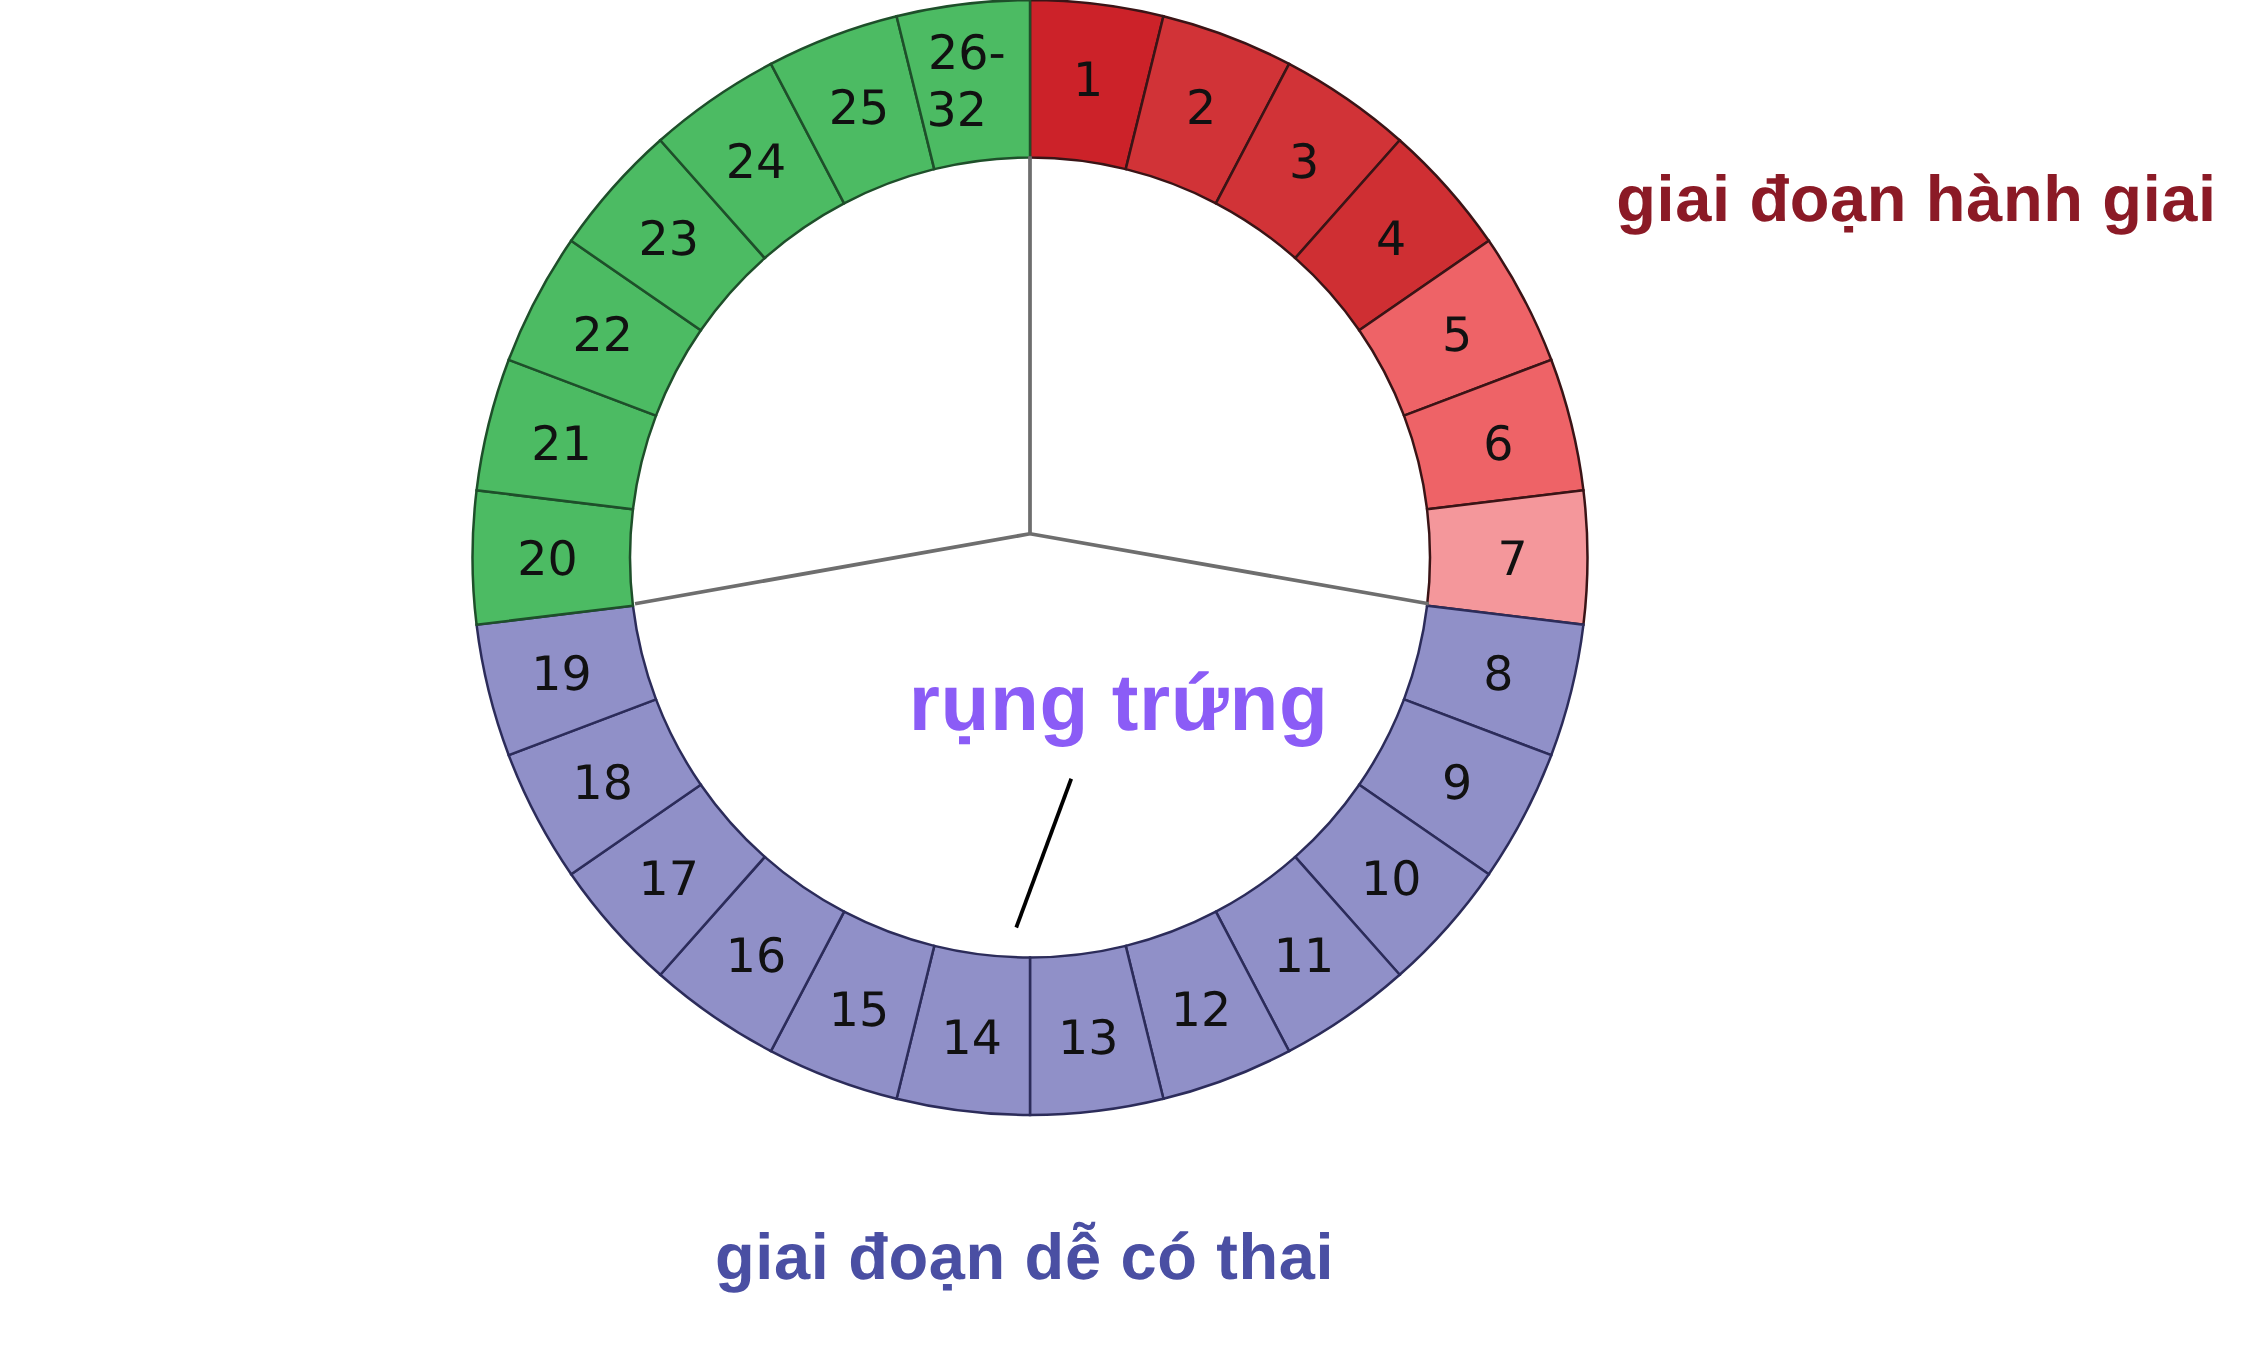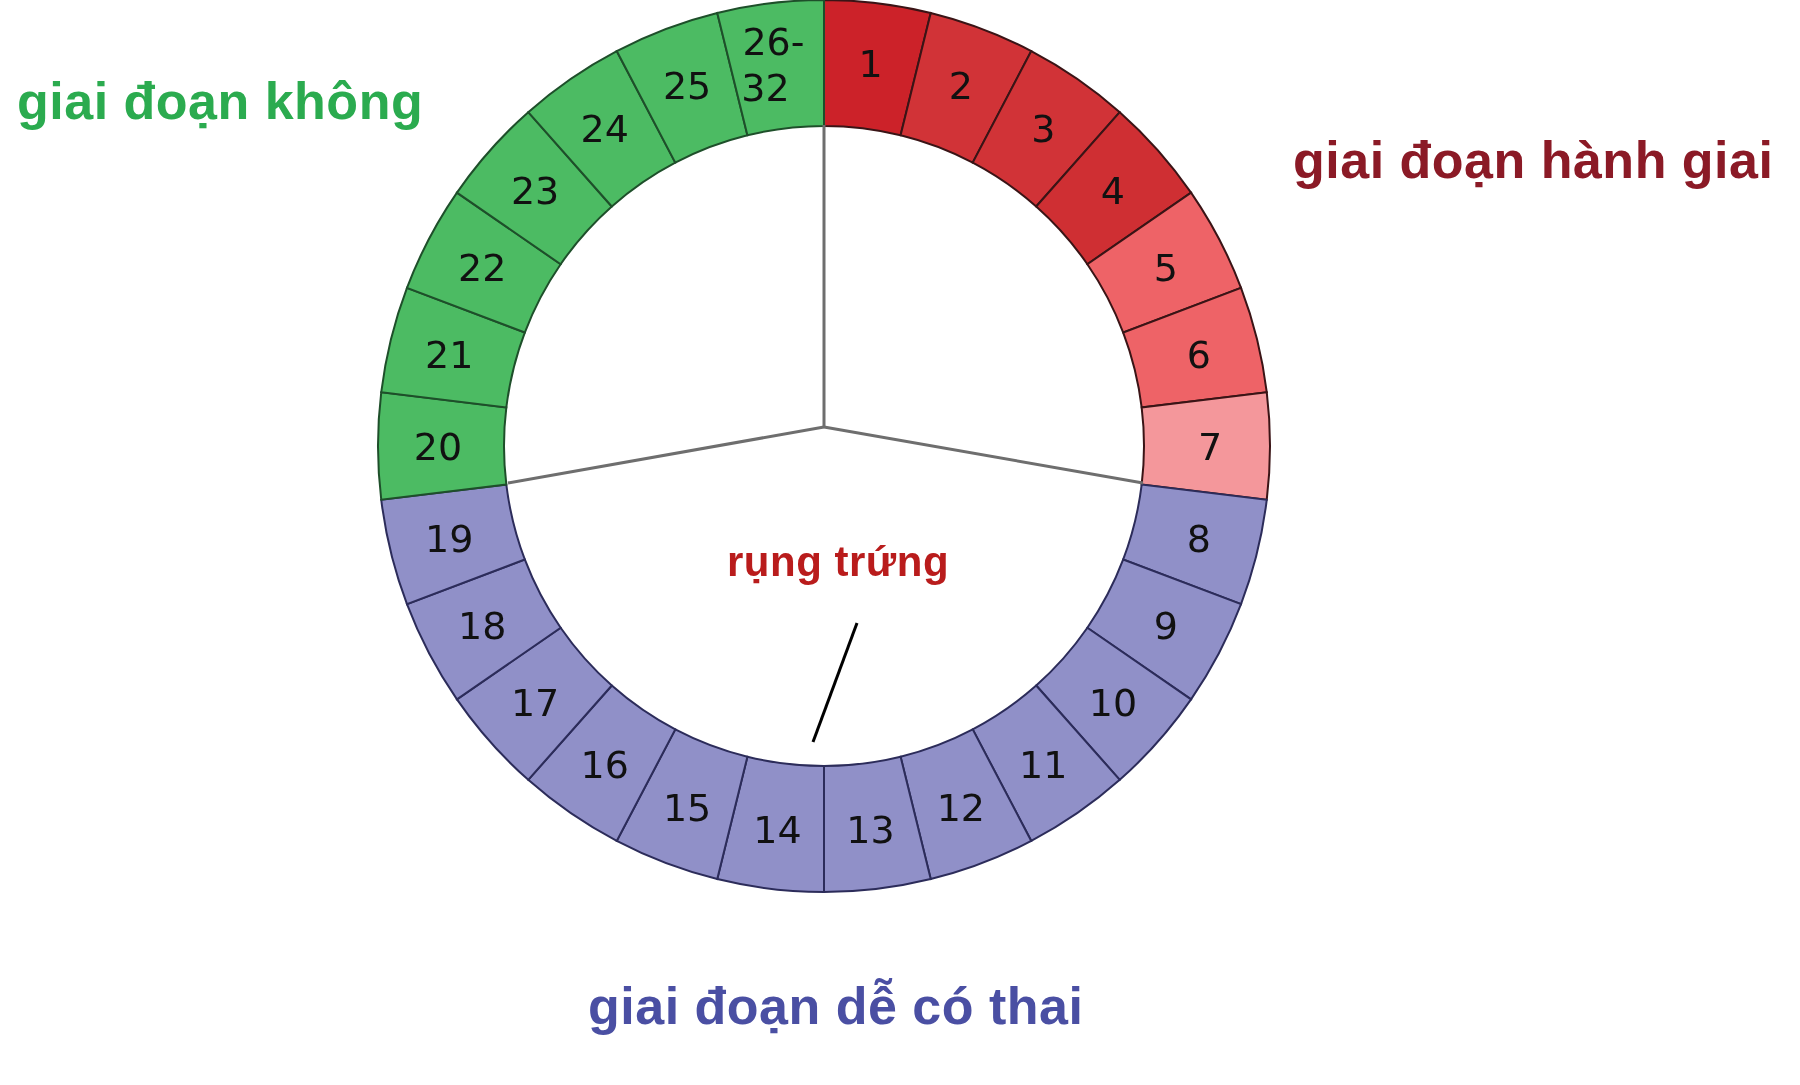--- a/index.html
+++ b/index.html
@@ -82,20 +82,19 @@
       <text class="seg-num" text-anchor="middle" x="449.21645847354387" y="367.6241535850029">21</text>
       <text class="seg-num" text-anchor="middle" x="482.2139740978609" y="280.61685559110555">22</text>
       <text class="seg-num" text-anchor="middle" x="535.0748512059547" y="204.03465391905328">23</text>
       <text class="seg-num" text-anchor="middle" x="604.7270077617738" y="142.32822776504867">24</text>
       <text class="seg-num" text-anchor="middle" x="687.1225136015811" y="99.0837303234299">25</text>
       <text class="seg-num" text-anchor="middle" x="773.4728414214451" y="58.814374598151176"><tspan x="773.4728414214451" dy="-4">26-</tspan><tspan x="765.4728414214451" dy="46">32</tspan></text>
     </g>
 </svg>
 
 <div class="phase-label" style="left:17px; top:69px; color:#2bab4f;">
-  <div>giai đoạn không</div>
 </div>
 
 <div class="phase-label" style="left:1293px; top:128px; color:#8b1a26;">giai đoạn hành giai</div>
 
-<div class="phase-label" style="left:727px; top:530px; color:#b91c1c; font-size:42px;">rụng trứng</div>
+<div class="phase-label" style="left:727px; top:530px; color:#8b5cf6; font-size:64px;">rụng trứng</div>
 
-<div class="phase-label" style="left:588px; top:974px; color:#4a4fa3;">giai đoạn dễ có thai</div>
+<div class="phase-label" style="left:572px; top:974px; color:#4a4fa3;">giai đoạn dễ có thai</div>
 
 </body></html>

